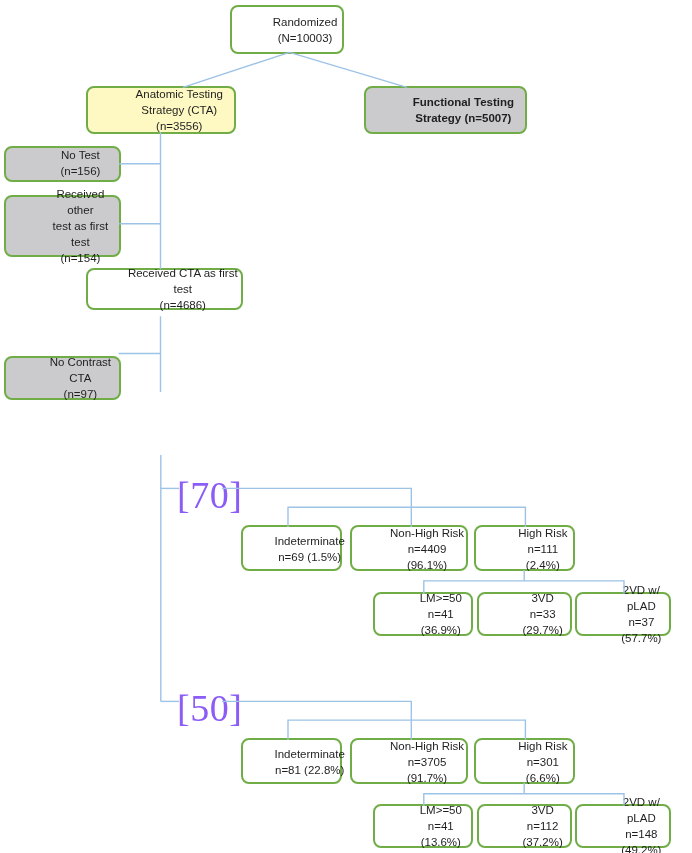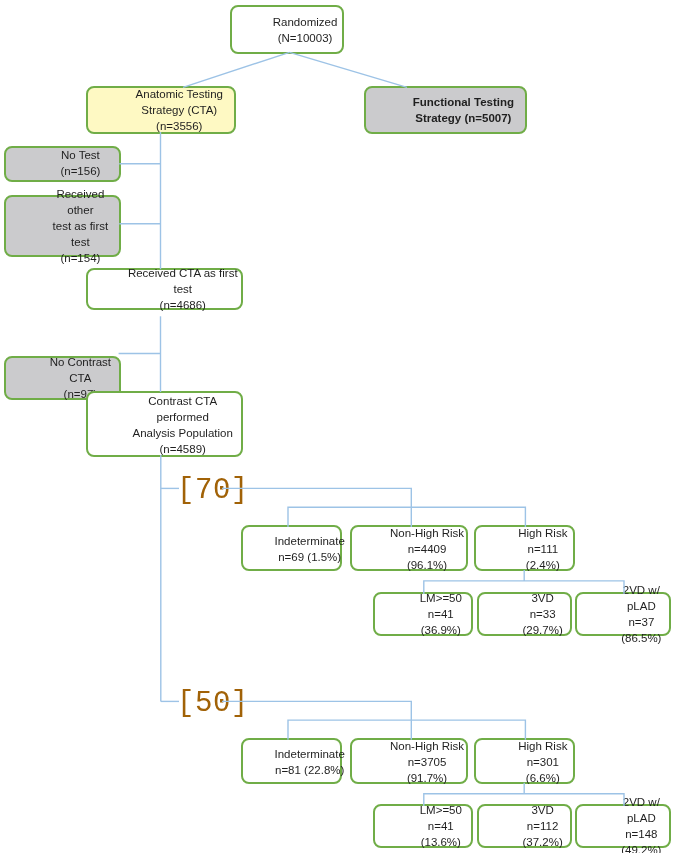--- a/index.html
+++ b/index.html
@@ -7,22 +7,22 @@
   body{width:692px;height:853px;position:relative;overflow:hidden;
        font-family:"Liberation Sans",sans-serif;color:#1f1f1f;}
   #canvas{position:absolute;left:0;top:0;width:692px;height:853px;background:#ffffff;}
   svg.lines{position:absolute;left:0;top:0;width:692px;height:853px;overflow:visible;}
   .node{position:absolute;box-sizing:border-box;border:2px solid #70ad47;
         border-radius:8px;background:#ffffff;display:flex;align-items:center;
         justify-content:center;text-align:center;line-height:16px;
         font-size:11.5px;color:#1f1f1f;}
   .node.gray{background:#cbcbcd;}
   .node .txt{display:block;width:100%;transform:translateZ(0);padding-top:0.8px;padding-left:36px;}
-  .bracket{position:absolute;font-size:29px;color:#a16207;
-           font-family:Liberation Mono, monospace;letter-spacing:0.55px;
+  .bracket{position:absolute;font-size:38px;color:#8b5cf6;
+           font-family:Liberation Serif, serif;letter-spacing:0.55px;
            line-height:1;white-space:nowrap;transform:translateZ(0);}
 </style>
 </head>
 <body>
 
 <div id="canvas">
 
   <div class="node" style="left: 229.9px; top: 5px; width: 114.3px; height: 48.5px; border-color: rgb(112, 173, 71); background: rgb(255, 255, 255); color: rgb(31, 31, 31);">
     <span class="txt">
       <span>Randomized</span><br><span>(N=10003)</span>
@@ -51,25 +51,20 @@
   <div class="node" style="left: 86.4px; top: 267.5px; width: 156.7px; height: 42px; border-color: rgb(112, 173, 71); background: rgb(255, 255, 255); color: rgb(31, 31, 31);">
     <span class="txt">
       <span>Received CTA as first test</span><br><span>(n=4686)</span>
     </span>
   </div>
   <div class="node gray" style="left: 3.9px; top: 331.5px; width: 117px; height: 44.6px; border-color: rgb(112, 173, 71); background: rgb(203, 203, 205); color: rgb(31, 31, 31); margin-top: 24px;">
     <span class="txt">
       <span>No Contrast CTA</span><br><span>(n=97)</span>
     </span>
   </div>
-  <div class="node" style="left: 86.3px; top: 391.3px; width: 156.8px; height: 66.2px; border-color: rgb(112, 173, 71); background: rgb(255, 255, 255); color: rgb(31, 31, 31);">
-    <span class="txt">
-      <span>Contrast CTA performed</span><br><span>Analysis Population</span><br><span>(n=4589)</span>
-    </span>
-  </div>
   <div class="node" style="left: 241px; top: 525.3px; width: 101.4px; height: 46.2px; border-color: rgb(112, 173, 71); background: rgb(255, 255, 255); color: rgb(31, 31, 31);">
     <span class="txt">
       <span>Indeterminate</span><br><span>n=69 (1.5%)</span>
     </span>
   </div>
   <div class="node" style="left: 349.6px; top: 525.3px; width: 118.9px; height: 46.2px; border-color: rgb(112, 173, 71); background: rgb(255, 255, 255); color: rgb(31, 31, 31);">
     <span class="txt">
       <span>Non-High Risk</span><br><span>n=4409 (96.1%)</span>
     </span>
   </div>
@@ -83,21 +78,21 @@
       <span>LM&gt;=50</span><br><span>n=41 (36.9%)</span>
     </span>
   </div>
   <div class="node" style="left: 477px; top: 591.5px; width: 95.2px; height: 44.4px; border-color: rgb(112, 173, 71); background: rgb(255, 255, 255); color: rgb(31, 31, 31);">
     <span class="txt">
       <span>3VD</span><br><span>n=33 (29.7%)</span>
     </span>
   </div>
   <div class="node" style="left: 575.4px; top: 591.5px; width: 95.9px; height: 44.4px; border-color: rgb(112, 173, 71); background: rgb(255, 255, 255); color: rgb(31, 31, 31);">
     <span class="txt">
-      <span>2VD w/ pLAD</span><br><span>n=37 (86.5%)</span>
+      <span>2VD w/ pLAD</span><br><span>n=37 (57.7%)</span>
     </span>
   </div>
   <div class="node" style="left: 241px; top: 738.1px; width: 101.4px; height: 46.2px; border-color: rgb(112, 173, 71); background: rgb(255, 255, 255); color: rgb(31, 31, 31);">
     <span class="txt">
       <span>Indeterminate</span><br><span>n=81 (22.8%)</span>
     </span>
   </div>
   <div class="node" style="left: 349.6px; top: 738.1px; width: 118.9px; height: 46.2px; border-color: rgb(112, 173, 71); background: rgb(255, 255, 255); color: rgb(31, 31, 31);">
     <span class="txt">
       <span>Non-High Risk</span><br><span>n=3705 (91.7%)</span>

